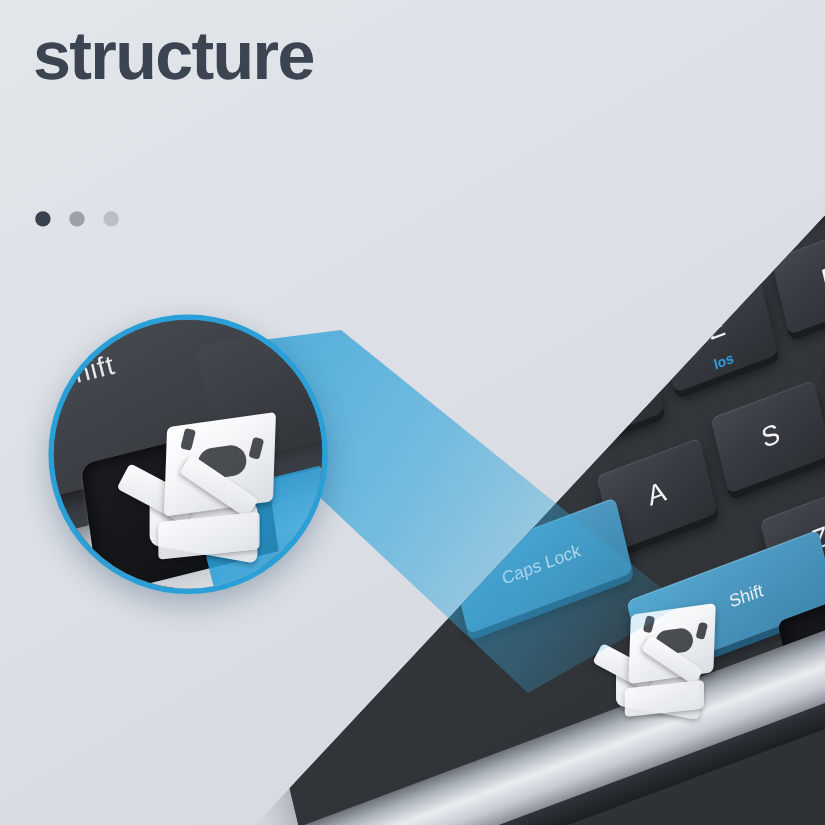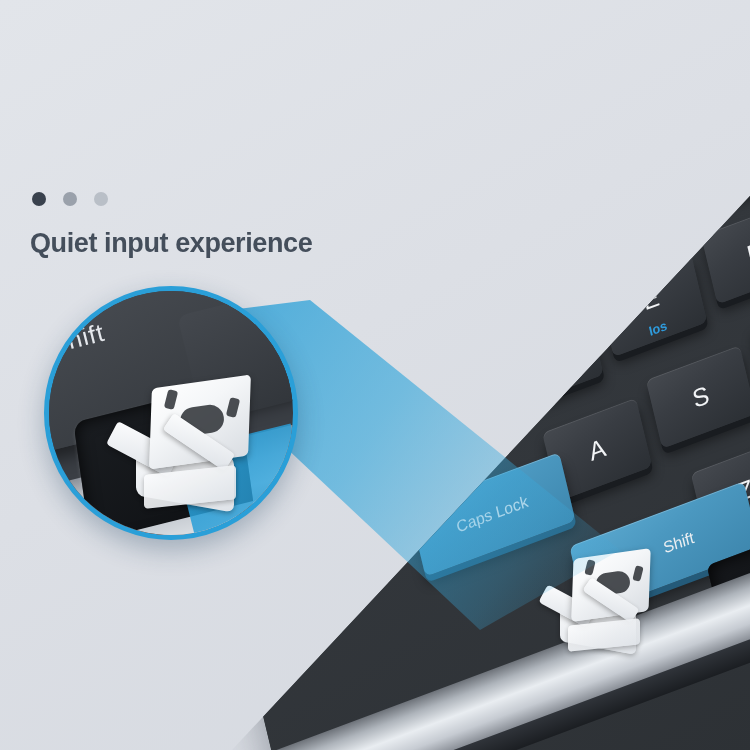--- a/index.html
+++ b/index.html
@@ -386,23 +386,23 @@
         <div class="sc-hole" style="left:74px; top:28px; width:44px; height:28px; transform:rotate(-8deg); border-radius:14px;"></div>
         <div class="sc-hole" style="left:60px; top:12px; width:10px; height:19px; transform:rotate(14deg);"></div>
         <div class="sc-hole" style="left:122px;top:20px; width:10px; height:19px; transform:rotate(14deg);"></div>
         <div class="sc-arm" style="left:56px; top:54px; width:74px; height:20px; transform:rotate(34deg);"></div>
         <div class="sc-arm" style="left:38px; top:92px; width:92px; height:34px; transform:skewY(-6deg); opacity:.93;"></div>
       </div>
     </div>
   </div>
 
   <div class="headline">
+    <span class="l2">structure</span>
   </div>
 
   <div class="dots">
     <span class="dot" style="background: rgb(57, 65, 77);"></span>
     <span class="dot" style="background: rgb(154, 161, 171);"></span>
     <span class="dot" style="background: rgb(185, 191, 199);"></span>
   </div>
 
-  <div class="subtitle">Quiet input experience</div>
 
 </div>
 
 </body></html>

